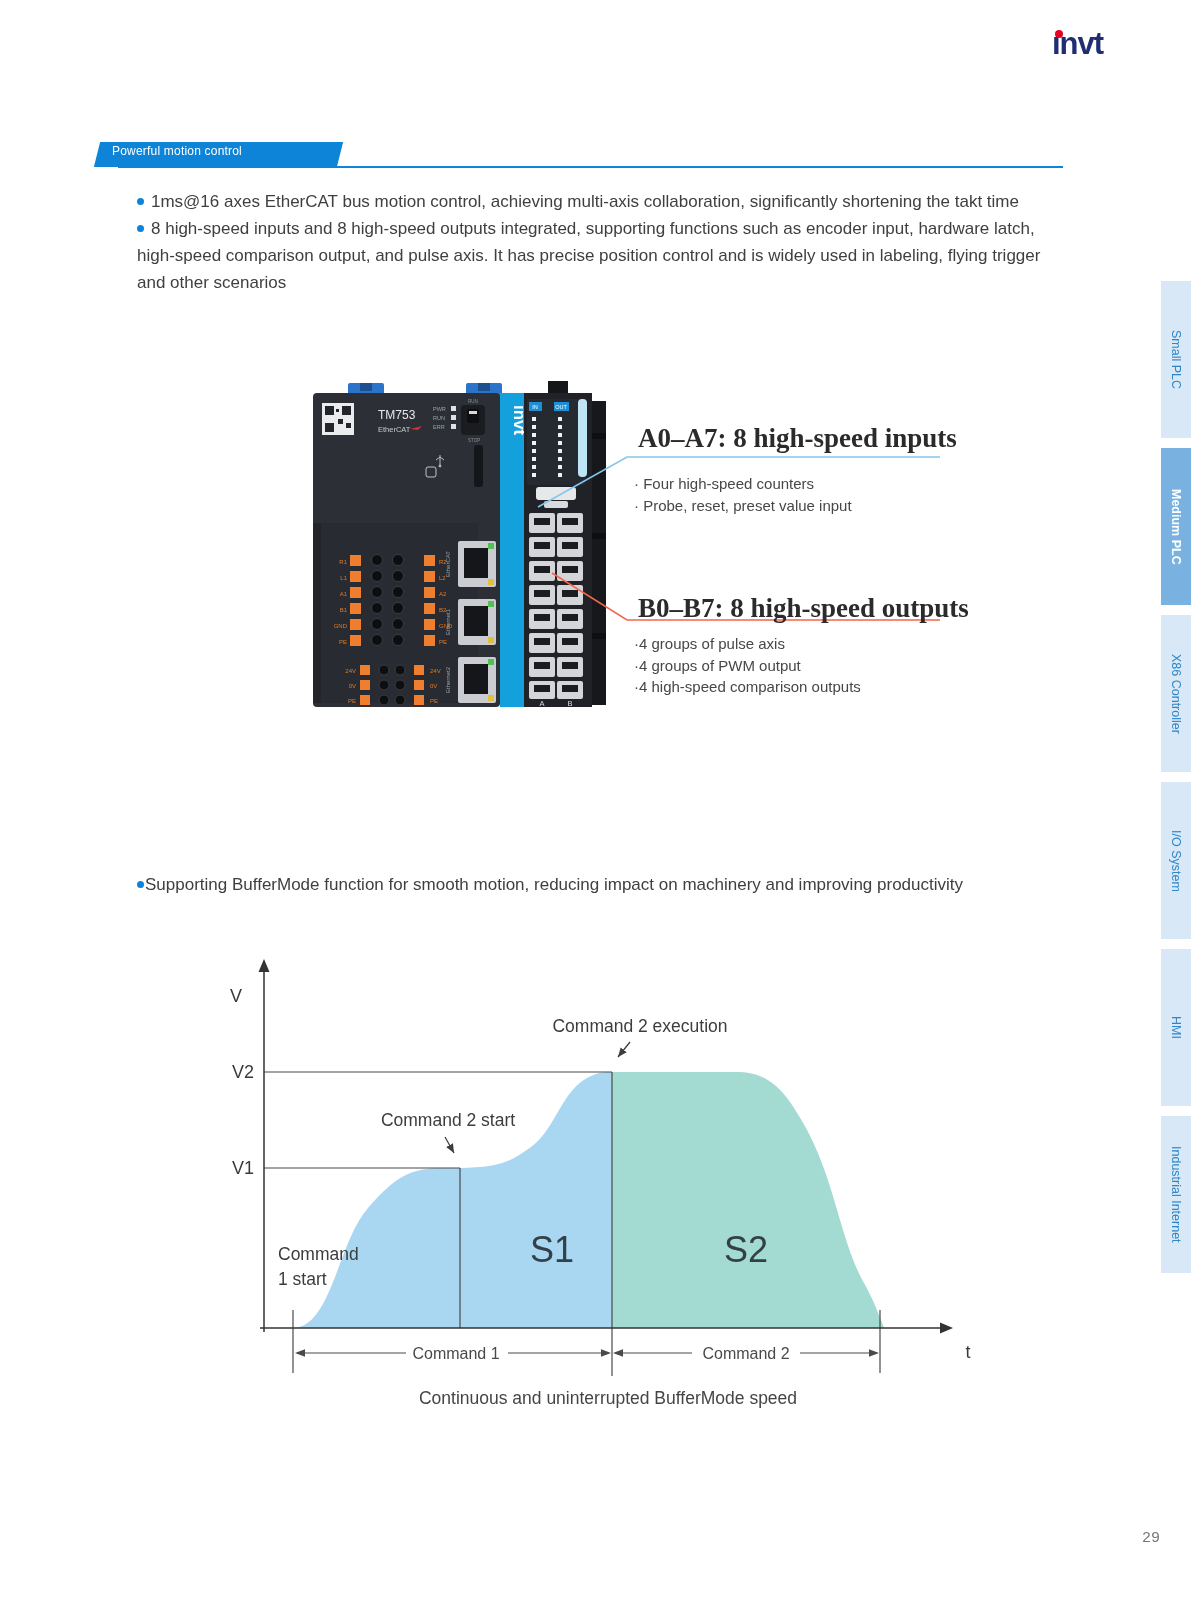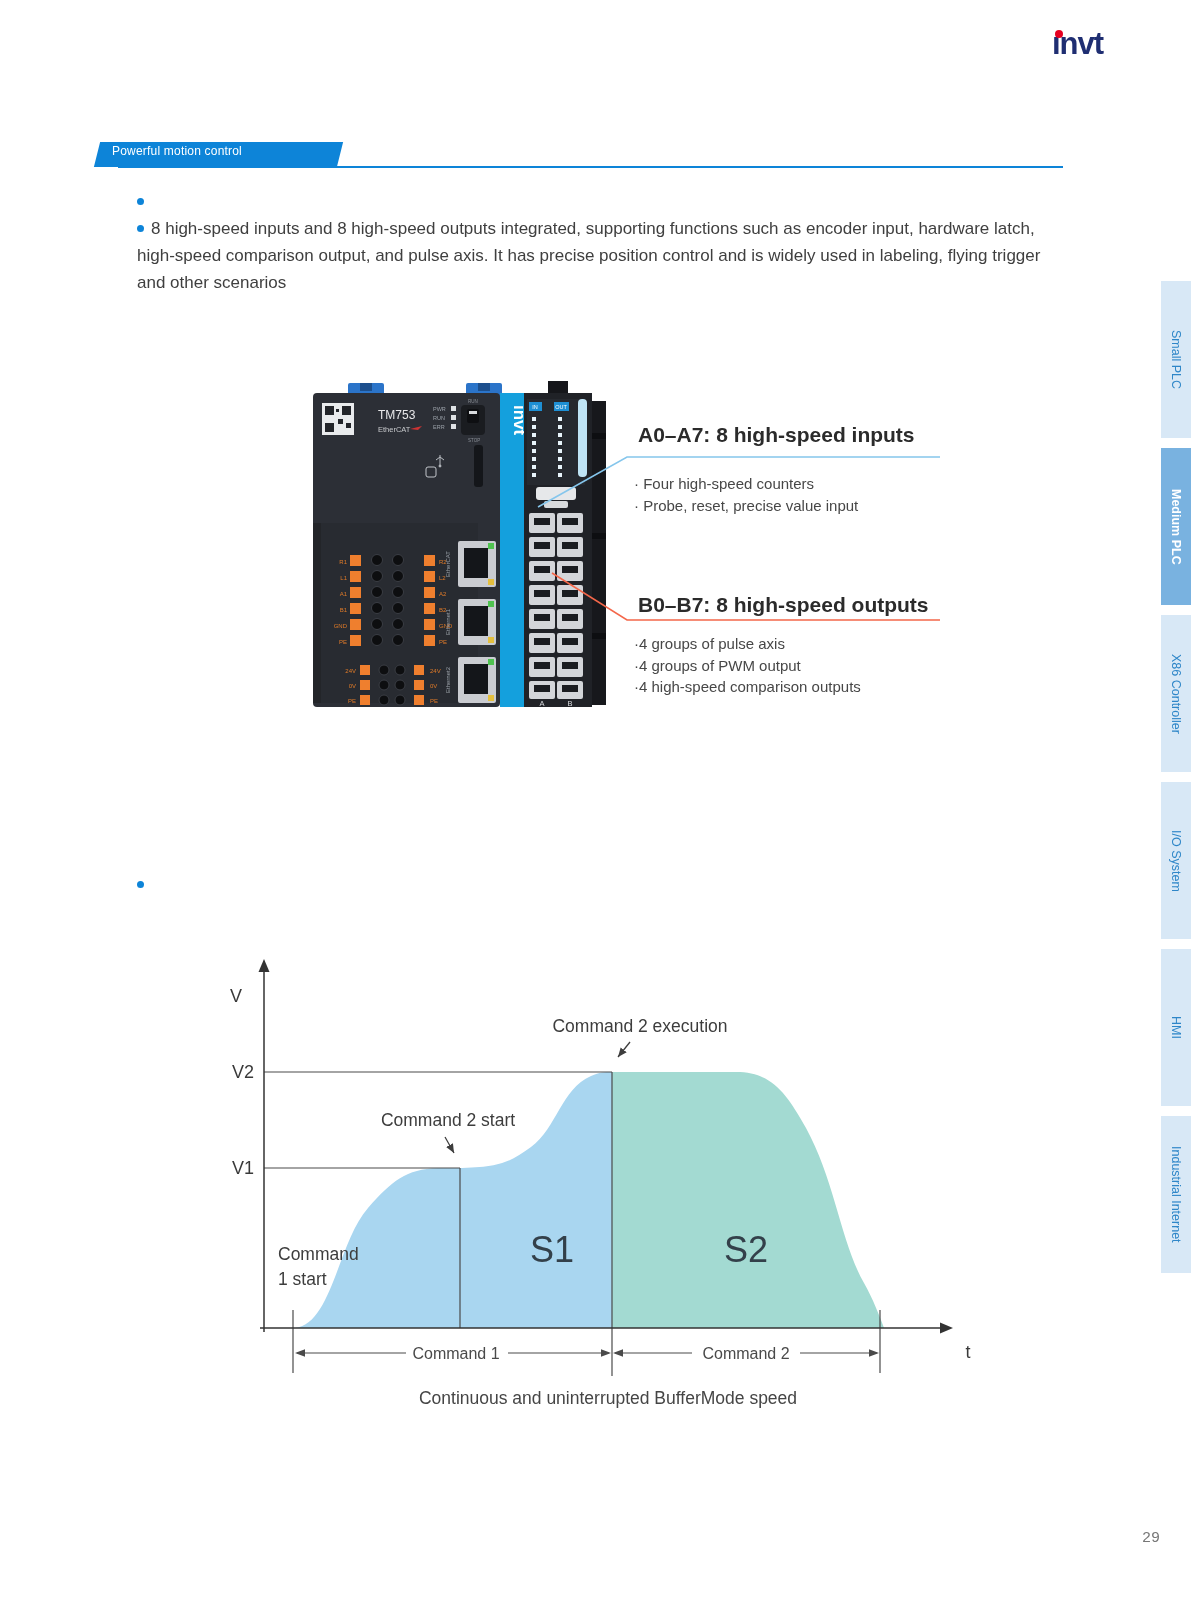--- a/index.html
+++ b/index.html
@@ -12,21 +12,21 @@
   #logo .cover{position:relative;}
   
   #banner{left:97px;top:142px;width:243px;height:25px;background:#0d84d8;transform:skewX(-14deg);}
   #banner-text{left:112px;top:144px;color:#fff;font-size:12px;letter-spacing:.2px;}
   #rule{left:118px;top:166px;width:945px;height:2px;background:#0d84d8;}
   
   .para{font-size:17px;line-height:27px;color:#3f3f3f;}
   #intro{left:137px;top:188px;width:932px;}
   .dotb{display:inline-block;width:7px;height:7px;border-radius:50%;background:#0d84d8;margin-right:7px;vertical-align:2px;}
   
-  .co-title{font-size:21px;font-weight:bold;color:#2b2b2b;}
+  .co-title{font-size:27px;font-weight:bold;color:#2b2b2b;font-family:Liberation Serif, serif;}
   .co-items{font-size:15px;line-height:21.5px;color:#474747;}
   
   #buffer-note{left:137px;top:871px;width:980px;}
   
   .tab{left:1161px;width:30px;height:157px;background:#d8e8f6;color:#2e86c8;
        display:flex;align-items:center;justify-content:center;
        writing-mode:vertical-rl;font-size:12.5px;cursor:pointer;}
   .tab.active{background:#79b2e0;color:#ffffff;font-weight:bold;}
   #pagenum{left:1142px;top:1530px;font-size:15px;color:#777;font-family:Liberation Mono, monospace;}
   svg text{font-family:"Liberation Sans",sans-serif;}
@@ -43,21 +43,21 @@
   <div id="logo" class="abs">
     <span class="cover">ınvt</span>
     <span class="dot"></span>
   </div>
 
   <div id="banner" class="abs"></div>
   <div id="banner-text" class="abs">Powerful motion control</div>
   <div id="rule" class="abs"></div>
 
   <div id="intro" class="abs">
-    <div class="para"><span class="dotb"></span></div>
+    <div class="para"><span class="dotb"></span><span>1ms@16 axes EtherCAT bus motion control, achieving multi-axis collaboration, significantly shortening the takt time</span></div>
     <div class="para"><span class="dotb"></span><span>8 high-speed inputs and 8 high-speed outputs integrated, supporting functions such as encoder input, hardware latch, high-speed comparison output, and pulse axis. It has precise position control and is widely used in labeling, flying trigger and other scenarios</span></div>
   </div>
 
   <svg class="abs" style="left:298px;top:373px" width="314" height="344" viewBox="0 0 314 344">
 
     <rect x="50" y="10" width="36" height="14" rx="2" fill="#2b74c9"></rect>
     <rect x="168" y="10" width="36" height="14" rx="2" fill="#2b74c9"></rect>
     <rect x="62" y="10" width="12" height="8" fill="#1c4f8d"></rect>
     <rect x="180" y="10" width="12" height="8" fill="#1c4f8d"></rect>
     <rect x="250" y="8" width="20" height="12" fill="#15161a"></rect>
@@ -303,32 +303,32 @@
   </svg>
 
   <svg class="abs" style="left:0;top:0;pointer-events:none" width="1191" height="800" viewBox="0 0 1191 800">
     <polyline points="538,507 627,457 940,457" fill="none" stroke-width="1.6" stroke="#85c6ec"></polyline>
     <polyline points="552,573 627,620 940,620" fill="none" stroke-width="1.6" stroke="#f4674a"></polyline>
   </svg>
 
   <div class="abs co-title" style="left:638px;top:423px">A0–A7: 8 high-speed inputs</div>
   <div class="abs co-items" style="left:634px;top:473px">
     <div>· Four high-speed counters</div>
-    <div>· Probe, reset, precise value input</div>
+    <div>· Probe, reset, preset value input</div>
   </div>
 
   <div class="abs co-title" style="left:638px;top:593px">B0–B7: 8 high-speed outputs</div>
   <div class="abs co-items" style="left:634px;top:633px">
     <div>·4 groups of pulse axis</div>
     <div>·4 groups of PWM output</div>
     <div>·4 high-speed comparison outputs</div>
   </div>
 
   <div id="buffer-note" class="abs para">
-    <span class="dotb" style="margin-right:1px"></span>
+    <span class="dotb" style="margin-right:1px"></span><span>Supporting BufferMode function for smooth motion, reducing impact on machinery and improving productivity</span>
   </div>
 
   <svg class="abs" style="left:200px;top:940px" width="790" height="470" viewBox="0 0 790 470">
     <defs>
       <marker id="ah" markerWidth="10" markerHeight="10" refX="7" refY="3" orient="auto" markerUnits="strokeWidth">
         <path d="M0,0 L7,3 L0,6 z" fill="#3d3d3d"></path>
       </marker>
     </defs>
 
     <path d="M95,388 C132,384 138,302 168,268 C192,241 206,229 238,228 L252,228 C296,228 308,224 331,207 C357,188 361,149 391,136 C400,132 404,132 412,132 L412,388 Z" fill="#a9d6f0"></path>

